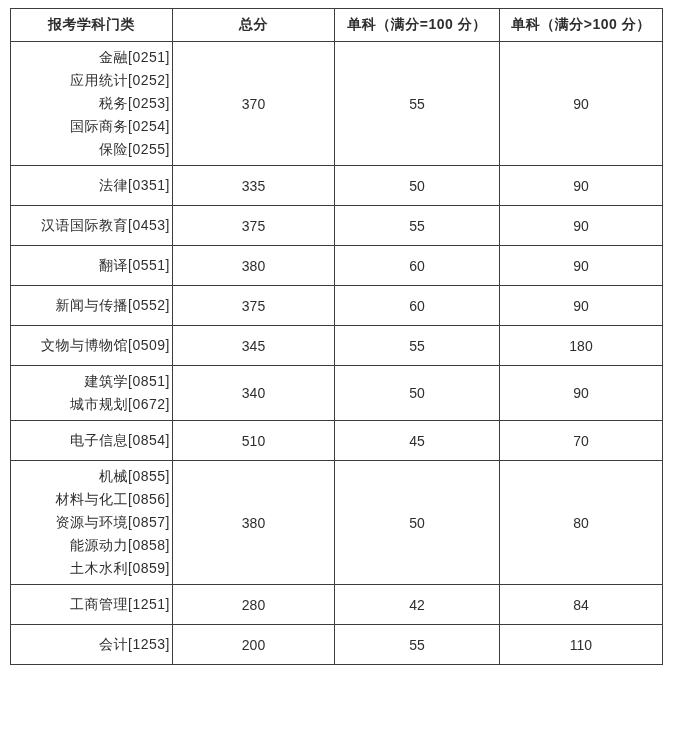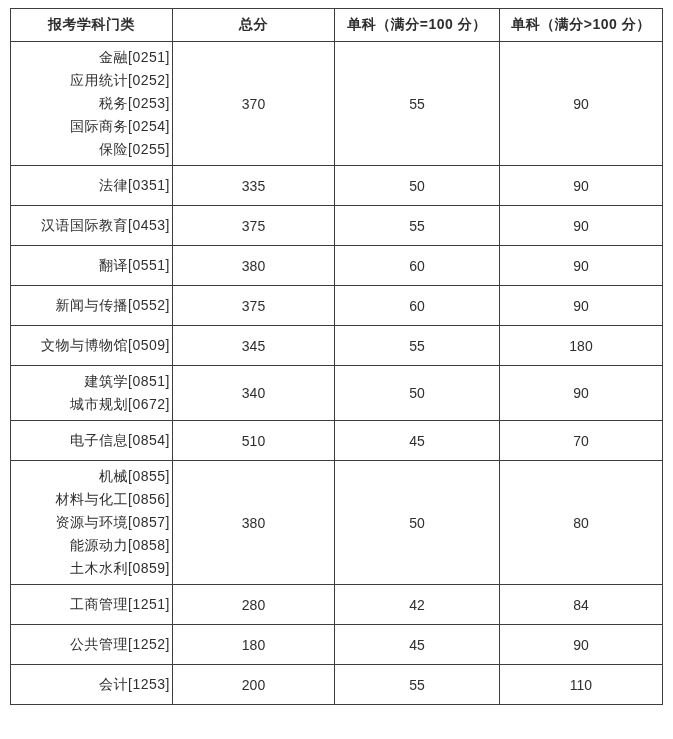--- a/index.html
+++ b/index.html
@@ -162,28 +162,20 @@
         <tr>
           <td class="subject-cell">
             <div class="subject-line">工商管理[1251]</div>
           </td>
           <td>280</td>
           <td>42</td>
           <td>84</td>
         </tr>
         <tr>
           <td class="subject-cell">
-            <div class="subject-line">公共管理[1252]</div>
-          </td>
-          <td>180</td>
-          <td>45</td>
-          <td>90</td>
-        </tr>
-        <tr>
-          <td class="subject-cell">
             <div class="subject-line">会计[1253]</div>
           </td>
           <td>200</td>
           <td>55</td>
           <td>110</td>
         </tr>
       </tbody>
   </table>
 </div>
 

